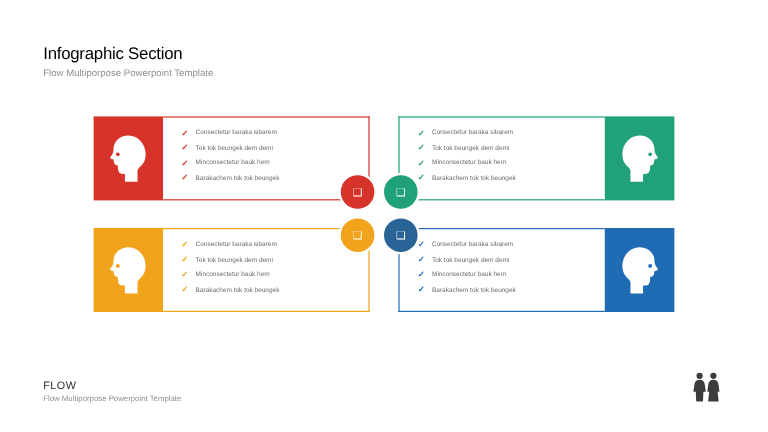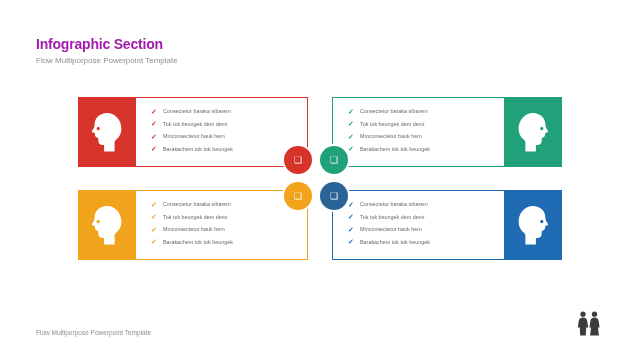--- a/index.html
+++ b/index.html
@@ -8,21 +8,21 @@
     background:#ffffff;
     font-family:"Liberation Sans", sans-serif;
     overflow:hidden;
     position:relative;
   }
   .slide{position:relative;width:640px;height:360px;background:#fff;}
 
   
   .header{position:absolute;left:36px;top:36px;}
   .title{
-    font-size:14px;font-weight:bold;color:#a21caf;letter-spacing:-0.2px;
+    font-size:14px;font-weight:normal;color:#000000;letter-spacing:-0.2px;
     line-height:16px;margin:0;
   }
   .subtitle{
     font-size:8px;color:#8f8f8f;margin-top:4px;line-height:10px;
   }
 
   
   .board{position:absolute;left:78px;top:97px;width:484px;height:170px;}
 
   .card{position:absolute;box-sizing:border-box;}
@@ -196,20 +196,21 @@
     <div class="circle" style="left:206px;top:85px;width:28px;height:28px;background:#f0a31b;">
       <span>❑</span>
     </div>
     <div class="circle" style="left:242px;top:85px;width:28px;height:28px;background:#2a6496;">
       <span>❑</span>
     </div>
 
   </div>
 
   <div class="footer">
+    <div class="flogo">FLOW</div>
     <div class="ftag">Flow Multiporpose Powerpoint Template</div>
   </div>
 
   <div class="people">
     <svg width="30" height="26" viewBox="0 0 30 26">
       <g fill="#3c3c3c">
         <circle cx="9" cy="4.2" r="2.6"></circle>
         <path d="M9 7.4c-2.6 0-4 1.5-4.3 3.8l-0.9 6.2h2l0.4 8.2h5.6l0.4-8.2h2l-0.9-6.2C13 8.9 11.6 7.4 9 7.4z"></path>
         <circle cx="20.5" cy="4.2" r="2.6"></circle>
         <path d="M20.5 7.4c-2.6 0-3.9 1.5-4.2 3.8l-0.9 6.2h1.6l-0.9 8.2h8.8l-0.9-8.2h1.6l-0.9-6.2C24.4 8.9 23.1 7.4 20.5 7.4z"></path>

